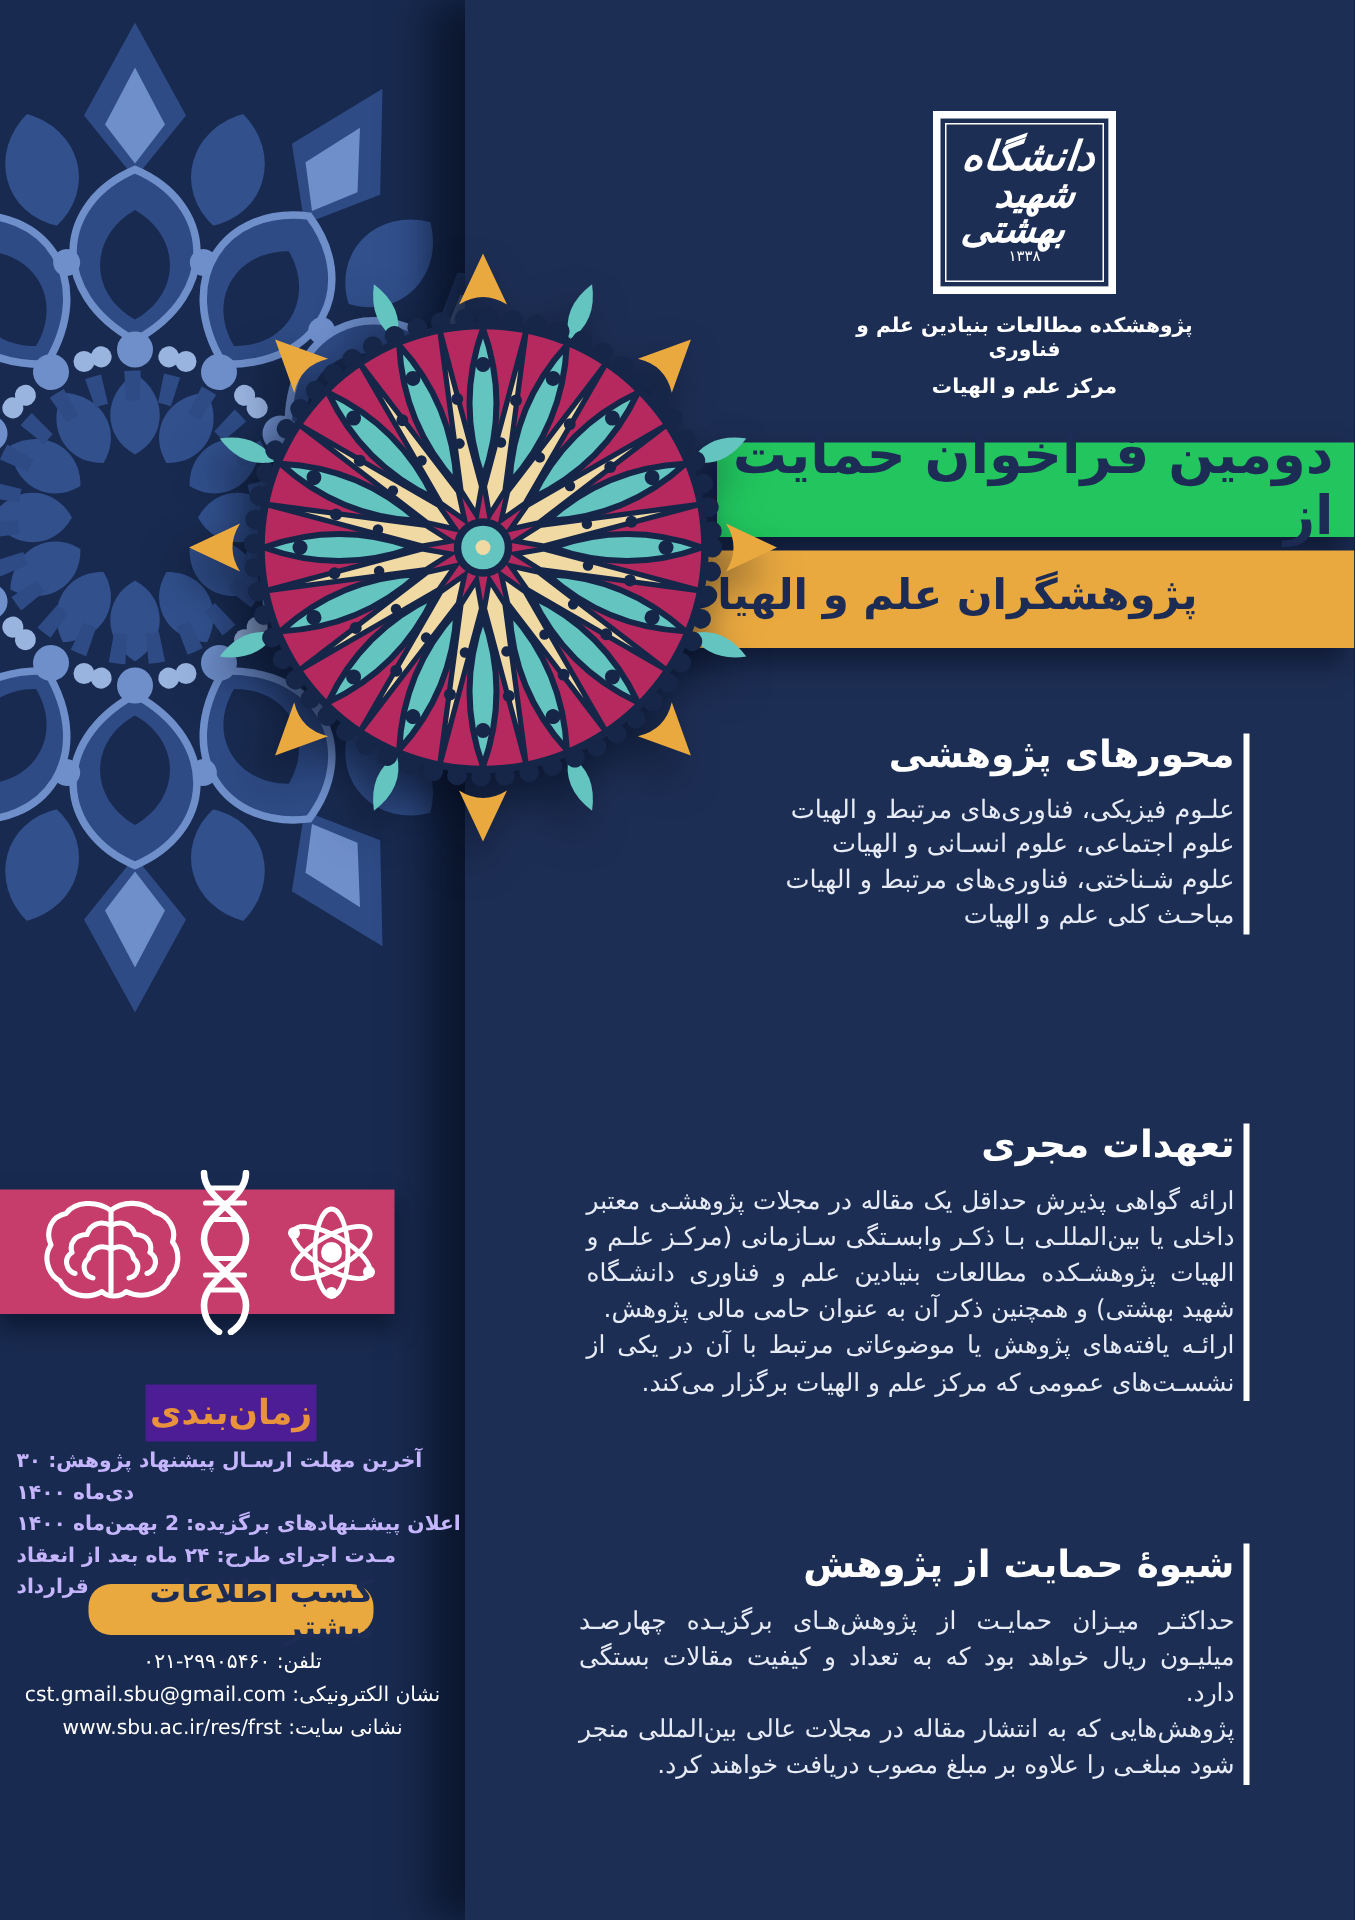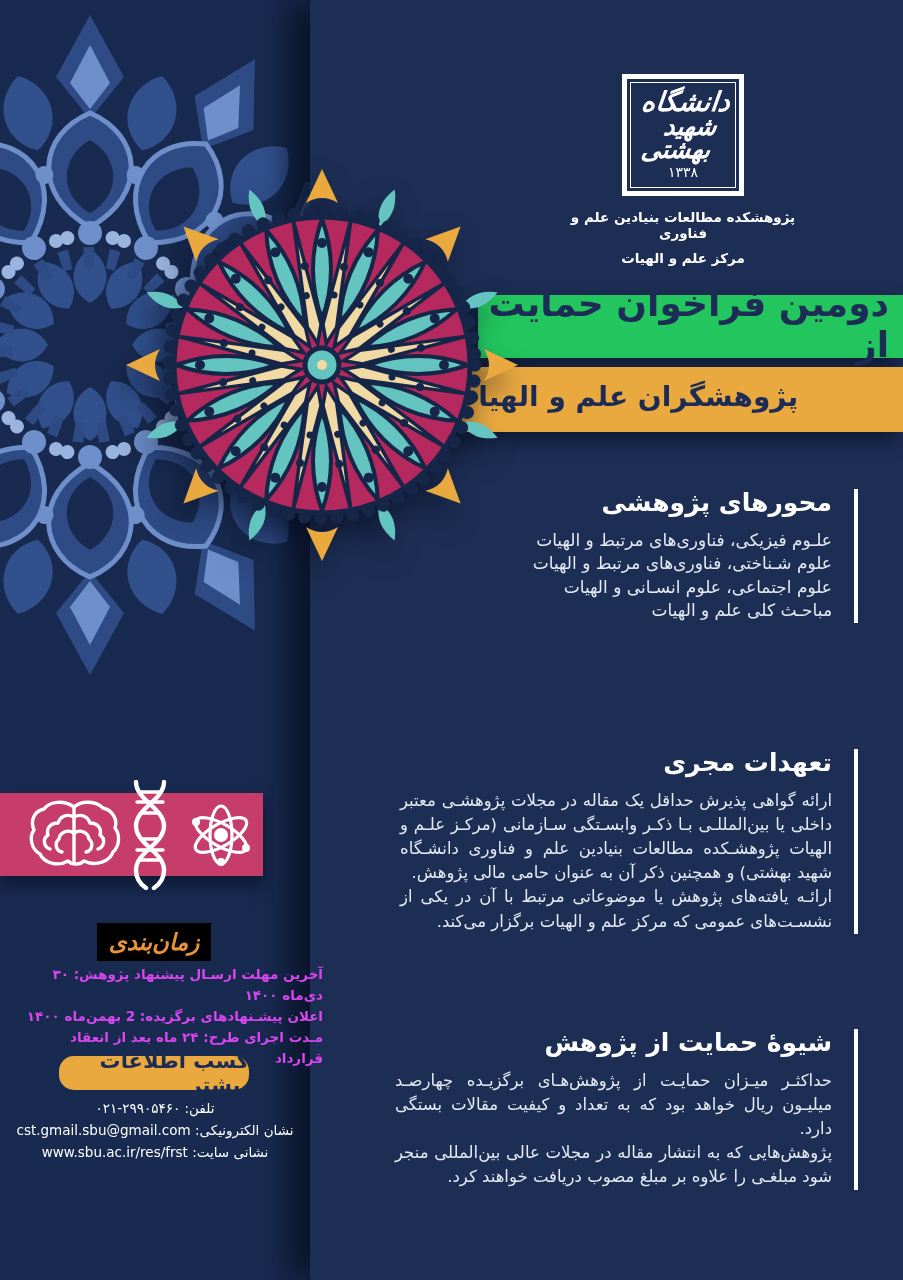--- a/index.html
+++ b/index.html
@@ -16,50 +16,50 @@
     box-shadow:-22px 0 26px rgba(4,10,26,.65);}
   
   .org-block{position:absolute;left:545px;top:74px;width:276px;text-align:center;color:#fff;}
   .logo-box{width:112px;height:112px;margin:0 auto;border:5px solid #fff;
     box-shadow:inset 0 0 0 3px #1d2e54, inset 0 0 0 4px #fff;
     display:flex;flex-direction:column;justify-content:center;align-items:center;}
   .logo-cal{font-style:italic;font-weight:bold;line-height:.92;transform:skewX(-6deg);}
   .logo-cal .l1{font-size:27px;display:block;}
   .logo-cal .l2{font-size:25px;display:block;margin-right:-14px;}
   .logo-cal .l3{font-size:25px;display:block;margin-right:10px;}
-  .logo-year{font-size:14px;margin-top:3px;letter-spacing:1px;}
+  .logo-year{font-size:10px;margin-top:3px;letter-spacing:1px;}
   .org-line1{margin-top:13px;font-size:13.5px;font-weight:bold;}
   .org-line2{margin-top:9px;font-size:13.5px;font-weight:bold;}
   
   .banner{position:absolute;right:0;display:flex;align-items:center;justify-content:flex-end;
     direction:rtl;box-sizing:border-box;padding:0 14px 6px 0;color:#1d2c55;font-weight:bold;
     box-shadow:-7px 9px 16px rgba(4,10,26,.55);}
   .banner-cyan{left:478px;top:295px;height:63px;background:#22c55e;font-size:36px;}
   .banner-yellow{left:450px;top:367px;height:65px;background:#eaa93f;font-size:28px;}
   
   .color-mandala{position:absolute;left:112px;top:155px;filter:drop-shadow(-8px 14px 14px rgba(4,10,26,.6));}
   
-  .section{position:absolute;right:45px;direction:rtl;text-align:right;color:#e6ebf5;
-    border-left:none;border-right:4px solid #ffffff;padding-right:22px;}
+  .section{position:absolute;right:70px;direction:rtl;text-align:right;color:#e6ebf5;
+    border-left:none;border-right:4px solid #ffffff;padding-right:6px;}
   .section h2{margin:0 0 12px 0;font-size:25px;line-height:1.1;color:#ffffff;font-weight:bold;}
   .sec-topics{top:489px;width:392px;}
   .sec-topics ul{list-style:none;margin:0;padding:0;font-size:17px;line-height:23.5px;}
   .sec-obligations{top:749px;width:432px;}
   .sec-support{top:1029px;width:437px;}
   .section p{margin:0;font-size:16.5px;line-height:24.2px;text-align:justify;}
   
   .science-banner{position:absolute;left:0;top:793px;width:263px;height:83px;background:#c63d6c;
     box-shadow:0 9px 14px rgba(4,10,26,.5);}
   .science-banner svg{position:absolute;}
   
   .badge{position:absolute;display:flex;align-items:center;justify-content:center;
     font-weight:bold;direction:rtl;}
-  .badge-schedule{left:97px;top:923px;width:114px;height:38px;background:#000000;color:#e8923c;font-size:23px;font-style:italic;}
-  .schedule-list{position:absolute;left:23px;top:964px;width:300px;text-align:right;direction:rtl;
-    color:#d946ef;font-size:13.5px;font-weight:bold;line-height:21px;}
+  .badge-schedule{left:97px;top:923px;width:114px;height:38px;background:#4c1d95;color:#e8923c;font-size:23px;}
+  .schedule-list{position:absolute;left:11px;top:964px;width:300px;text-align:left;direction:rtl;
+    color:#c4b5fd;font-size:13.5px;font-weight:bold;line-height:21px;}
   
   .badge-info{left:59px;top:1056px;width:190px;height:34px;background:#eaa93f;color:#1d2c55;font-size:21px;border-radius:15px;}
   .contact-list{position:absolute;left:5px;top:1097px;width:300px;text-align:center;direction:rtl;
     color:#ffffff;font-size:13.5px;line-height:22px;}
   .contact-list .val{direction:ltr;unicode-bidi:embed;}
 </style>
 </head>
 <body>
 
 <div class="poster">
@@ -162,22 +162,22 @@
       <use href="#cm-in" transform="rotate(337.5)"></use>
       <circle r="17" fill="#63c4c0" stroke="#152648" stroke-width="5"></circle>
       <circle r="5" fill="#f1d9a4"></circle>
     </g>
   </svg>
 
   <div class="section sec-topics">
     <h2>محورهای پژوهشی</h2>
     <ul>
       <li>علـوم فیزیکی، فناوری‌های مرتبط و الهیات</li>
+      <li>علوم اجتماعی، علوم انسـانی و الهیات</li>
       <li>علوم شـناختی، فناوری‌های مرتبط و الهیات</li>
-      <li>علوم اجتماعی، علوم انسـانی و الهیات</li>
       <li>مباحـث کلی علم و الهیات</li>
     </ul>
   </div>
 
   <div class="section sec-obligations">
     <h2>تعهدات مجری</h2>
     <p>ارائه گواهی پذیرش حداقل یک مقاله در مجلات پژوهشـی معتبر داخلی یا بین‌المللـی بـا ذکـر وابسـتگی سـازمانی (مرکـز علـم و الهیات پژوهشـکده مطالعات بنیادین علم و فناوری دانشـگاه شهید بهشتی) و همچنین ذکر آن به عنوان حامی مالی پژوهش.</p>
     <p>ارائـه یافته‌های پژوهش یا موضوعاتی مرتبط با آن در یکی از نشسـت‌های عمومی که مرکز علم و الهیات برگزار می‌کند.</p>
   </div>
 

